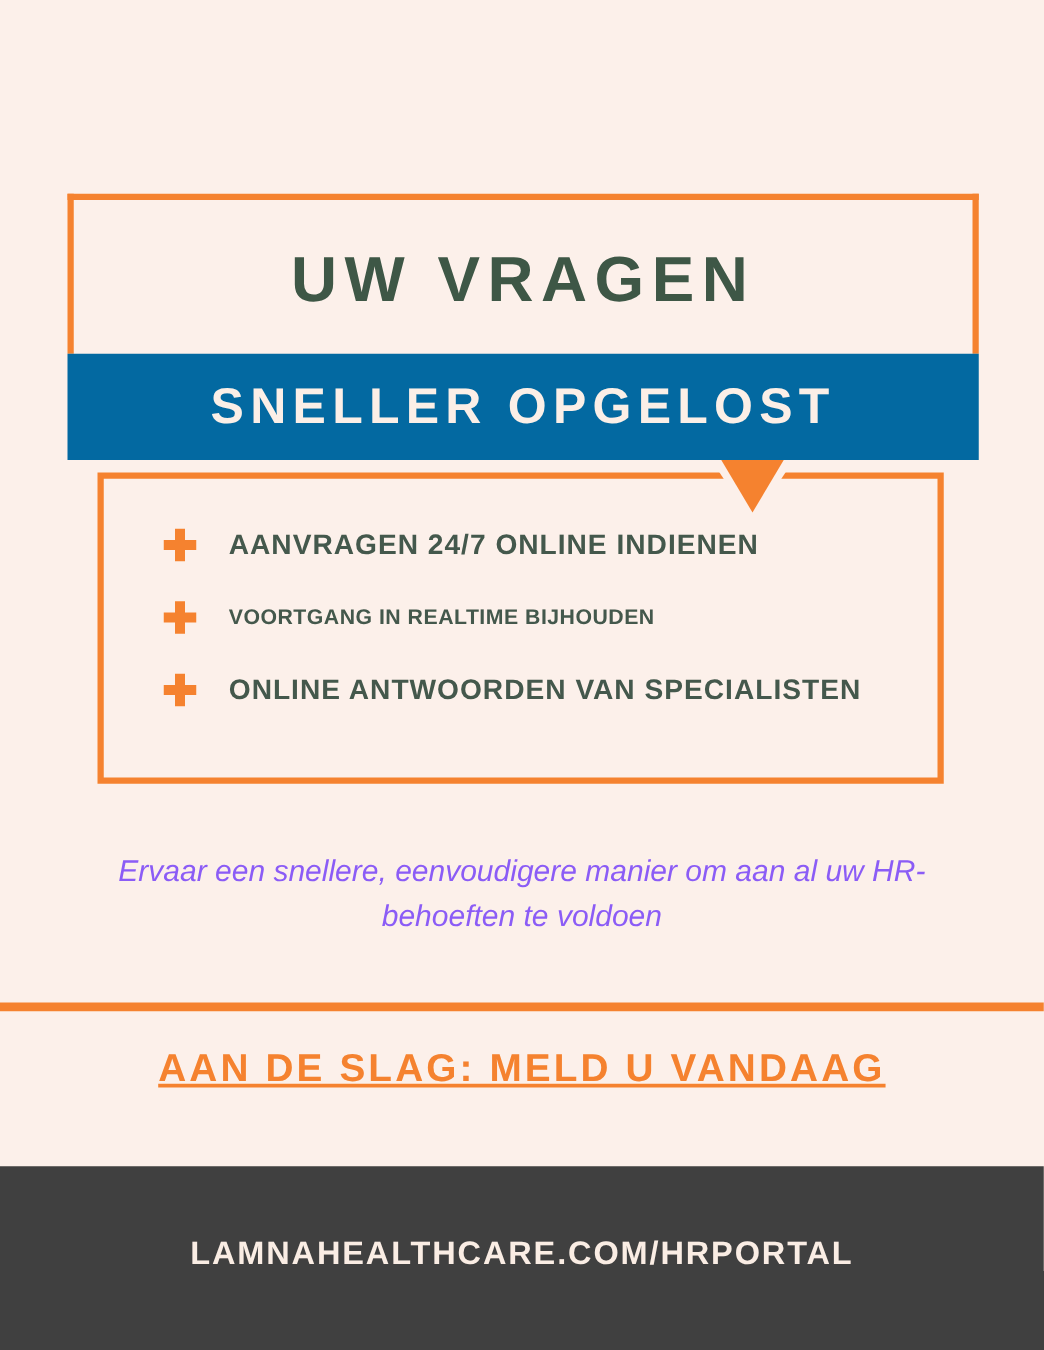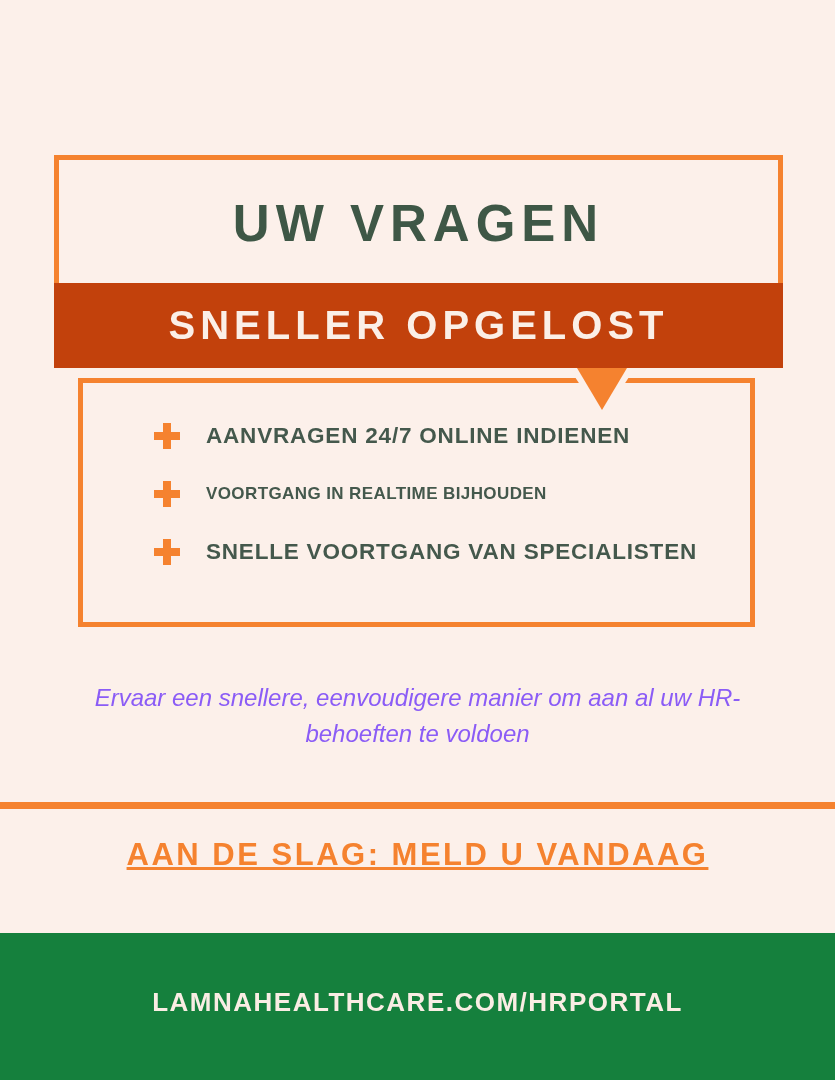--- a/index.html
+++ b/index.html
@@ -27,21 +27,21 @@
   }
   .bubble-title {
     color: #3E5746;
     font-size: 51px;
     font-weight: bold;
     letter-spacing: 6px;
     padding-top: 4px;
   }
   .bubble-band {
     height: 85px;
-    background: #c2410c;
+    background: #0369a1;
     display: flex; align-items: center; justify-content: center;
   }
   .bubble-subtitle {
     color: #FBEFE7;
     font-size: 40px;
     font-weight: bold;
     letter-spacing: 5px;
   }
   .tail-back {
     position: absolute;
@@ -69,21 +69,21 @@
     z-index: 1;
   }
   .features-list {
     list-style: none;
     padding-top: 24px;
   }
   .feature-item {
     height: 58px;
     display: flex;
     align-items: center;
-    padding-left: 71px;
+    padding-left: 48px;
   }
   .plus-icon {
     position: relative;
     width: 26px; height: 26px;
     flex: 0 0 26px;
     margin-right: 26px;
   }
   .plus-icon::before {
     content: "";
     position: absolute;
@@ -145,21 +145,21 @@
     letter-spacing: 2.5px;
     line-height: 33px;
     text-decoration: underline;
   }
 
   
   .footer {
     position: absolute;
     left: 0; top: 933px;
     width: 835px; height: 147px;
-    background: #15803d;
+    background: #404040;
   }
   .footer-url {
     display: block;
     margin-top: 54px;
     text-align: center;
     color: #FAEDE4;
     font-size: 26px;
     font-weight: bold;
     letter-spacing: 1.5px;
   }
@@ -183,21 +183,21 @@
     <li class="feature-item large">
       <span class="plus-icon"></span>
       <span class="feature-label">AANVRAGEN 24/7 ONLINE INDIENEN</span>
     </li>
     <li class="feature-item small">
       <span class="plus-icon"></span>
       <span class="feature-label">VOORTGANG IN REALTIME BIJHOUDEN</span>
     </li>
     <li class="feature-item large">
       <span class="plus-icon"></span>
-      <span class="feature-label">SNELLE VOORTGANG VAN SPECIALISTEN</span>
+      <span class="feature-label">ONLINE ANTWOORDEN VAN SPECIALISTEN</span>
     </li>
   </ul>
 </div>
 
 <div class="intro">
   <div>Ervaar een snellere, eenvoudigere manier om aan al uw HR-</div>
   <div>behoeften te voldoen</div>
 </div>
 
 <div class="divider"></div>

